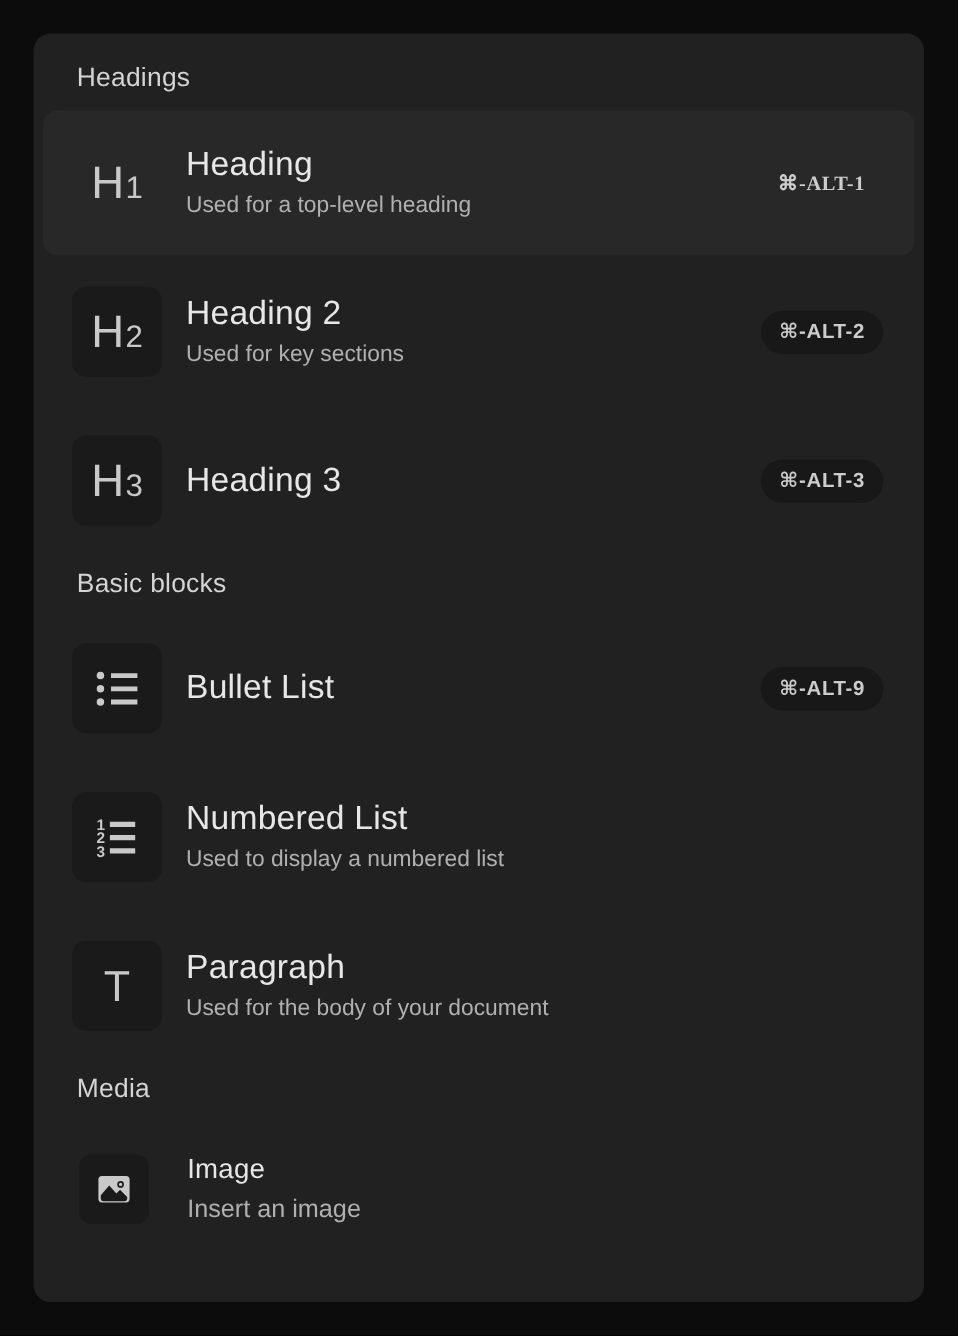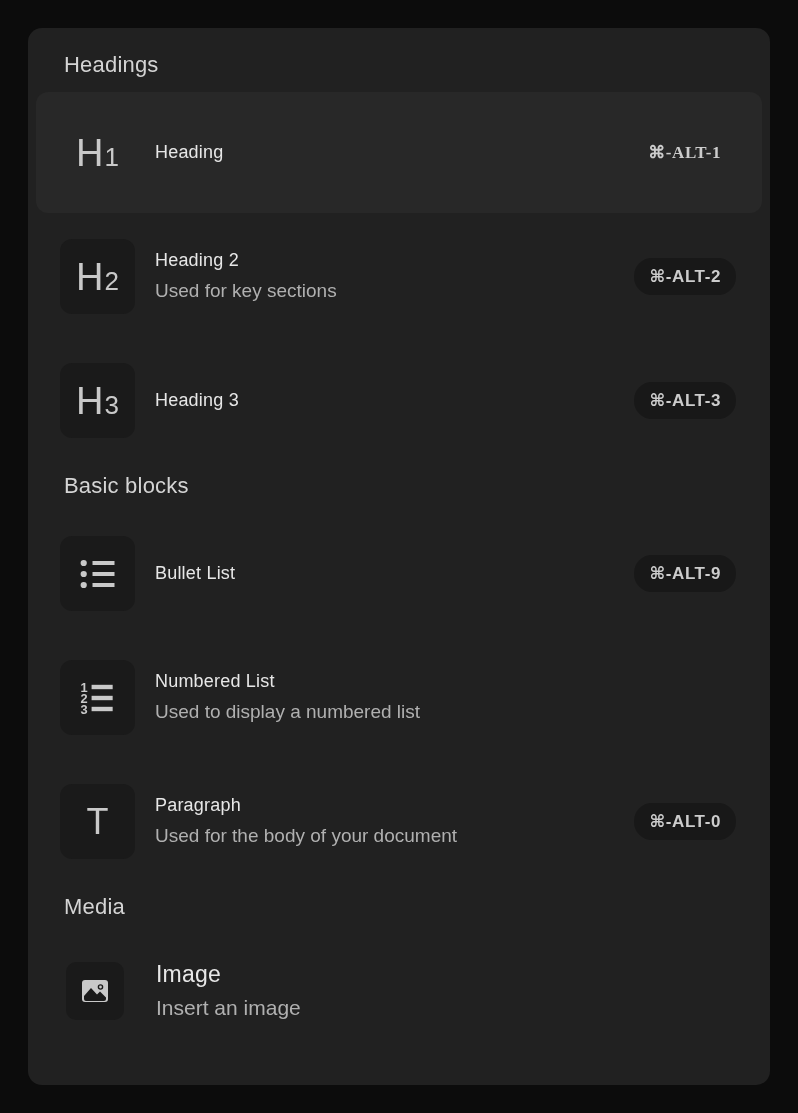--- a/index.html
+++ b/index.html
@@ -71,21 +71,21 @@
     color: var(--icon-color, #c8c8c8);
   }
   .texts {
     margin-left: 20px;
     display: flex;
     flex-direction: column;
     gap: 9px;
     min-width: 0;
   }
   .title {
-    font-size: 18px;
+    font-size: 28px;
     font-weight: 500;
     color: var(--title-color, #e6e6e6);
     line-height: 1.1;
     letter-spacing: 0.2px;
   }
   .subtitle {
     font-size: 19px;
     font-weight: 400;
     color: var(--subtitle-color, #b0b0b0);
     line-height: 1.15;
@@ -127,20 +127,21 @@
 
       <div class="item selected">
         <div class="icon-box">
           <span class="h-glyph">
               <span>H</span>
               <span class="h-num">1</span>
             </span>
         </div>
         <div class="texts">
           <div class="title">Heading</div>
+          <div class="subtitle">Used for a top-level heading</div>
         </div>
         <div class="badge">⌘-ALT-1</div>
       </div>
 
       <div class="item">
         <div class="icon-box">
           <span class="h-glyph">
               <span>H</span>
               <span class="h-num">2</span>
             </span>
@@ -204,21 +205,20 @@
       </div>
 
       <div class="item">
         <div class="icon-box">
           <span class="t-glyph">T</span>
         </div>
         <div class="texts">
           <div class="title">Paragraph</div>
           <div class="subtitle">Used for the body of your document</div>
         </div>
-        <div class="badge">⌘-ALT-0</div>
       </div>
     </div>
 
     <div class="section">
       <div class="section-label">Media</div>
 
       <div class="item compact">
         <div class="icon-box">
           <svg width="28" height="24" viewBox="0 0 28 24">
             <rect x="1" y="1" width="26" height="22" rx="3" fill="#c9c9c9"></rect>

